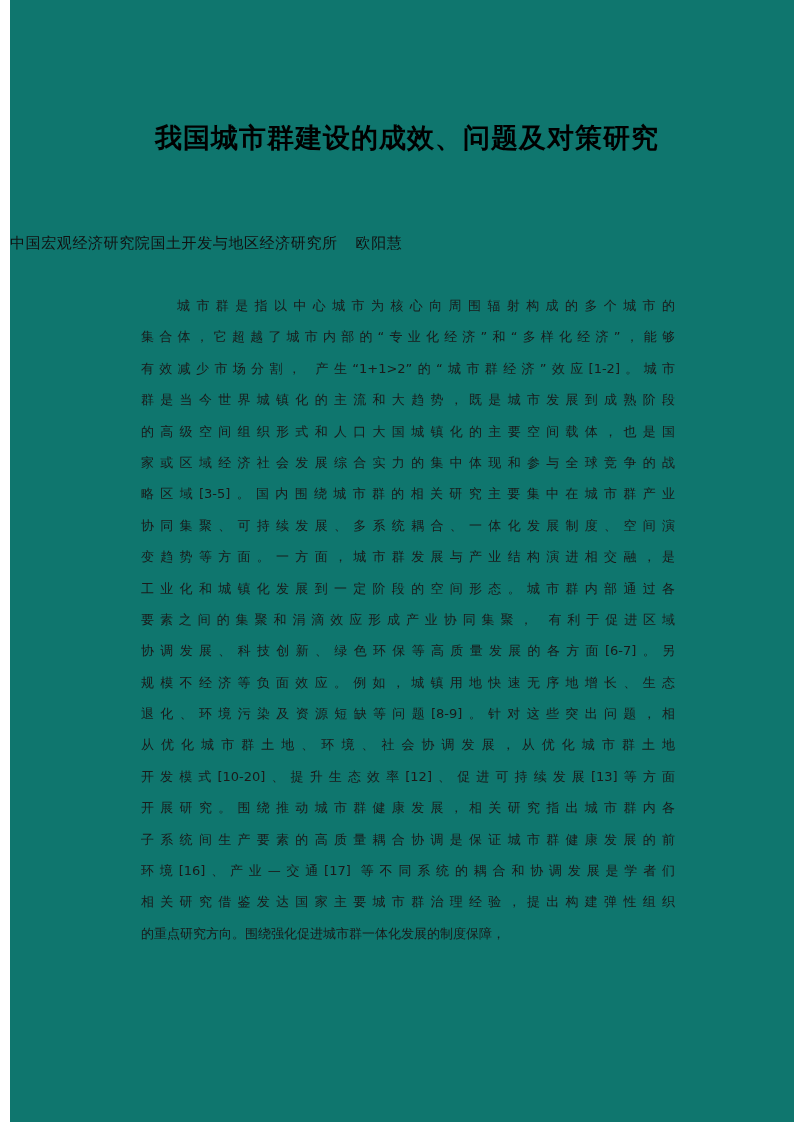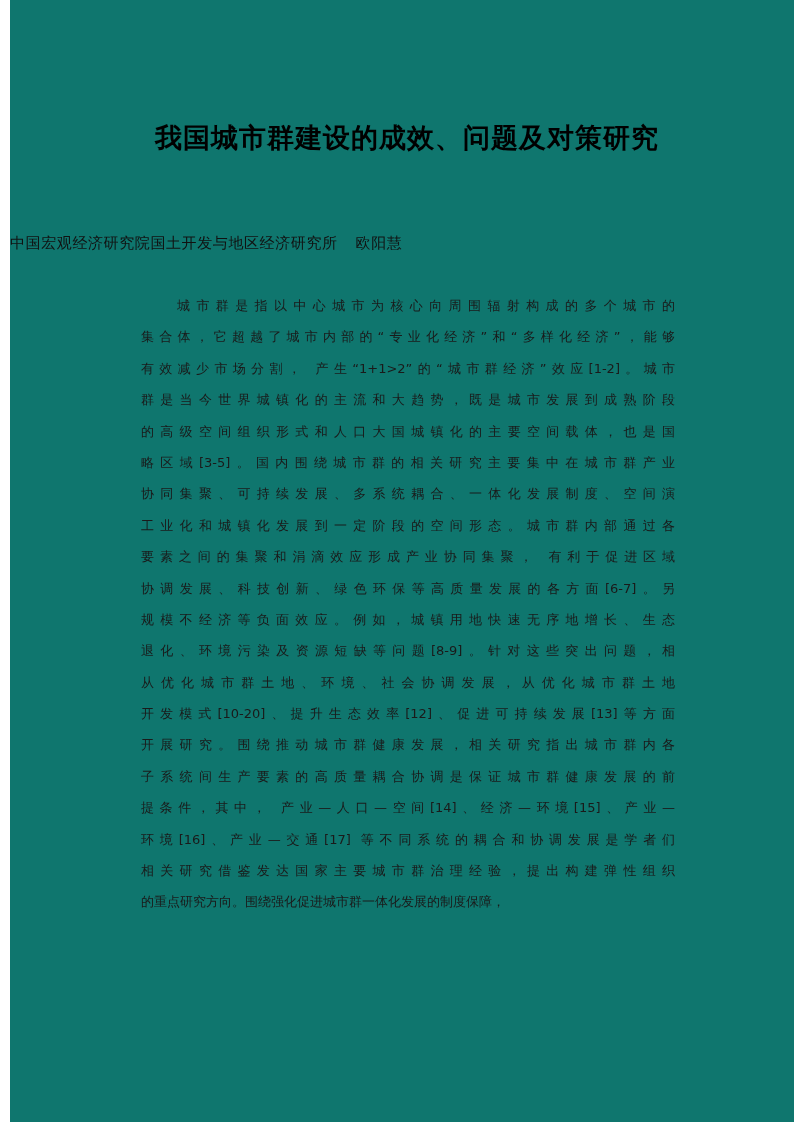--- a/index.html
+++ b/index.html
@@ -84,29 +84,30 @@
   <div class="author">
     <span>中国宏观经济研究院国土开发与地区经济研究所</span><span class="gap"></span><span>欧阳慧</span>
   </div>
 
   <div class="body">
     <span class="line first">城市群是指以中心城市为核心向周围辐射构成的多个城市的</span>
     <span class="line">集合体，它超越了城市内部的“专业化经济”和“多样化经济”，能够</span>
     <span class="line">有效减少市场分割， 产生“1+1&gt;2”的“城市群经济”效应[1-2]。城市</span>
     <span class="line">群是当今世界城镇化的主流和大趋势，既是城市发展到成熟阶段</span>
     <span class="line">的高级空间组织形式和人口大国城镇化的主要空间载体，也是国</span>
+    <span class="line">家或区域经济社会发展综合实力的集中体现和参与全球竞争的战</span>
     <span class="line">略区域[3-5]。国内围绕城市群的相关研究主要集中在城市群产业</span>
     <span class="line">协同集聚、可持续发展、多系统耦合、一体化发展制度、空间演</span>
+    <span class="line">变趋势等方面。一方面，城市群发展与产业结构演进相交融，是</span>
     <span class="line">工业化和城镇化发展到一定阶段的空间形态。城市群内部通过各</span>
     <span class="line">要素之间的集聚和涓滴效应形成产业协同集聚， 有利于促进区域</span>
     <span class="line">协调发展、科技创新、绿色环保等高质量发展的各方面[6-7]。另</span>
     <span class="line">规模不经济等负面效应。例如，城镇用地快速无序地增长、生态</span>
     <span class="line">退化、环境污染及资源短缺等问题[8-9]。针对这些突出问题，相</span>
     <span class="line">从优化城市群土地、环境、社会协调发展，从优化城市群土地</span>
     <span class="line">开发模式[10-20]、提升生态效率[12]、促进可持续发展[13]等方面</span>
     <span class="line">开展研究。围绕推动城市群健康发展，相关研究指出城市群内各</span>
     <span class="line">子系统间生产要素的高质量耦合协调是保证城市群健康发展的前</span>
-    <span class="line">提条件，其中， 产业—人口—空间[14]、经济—环境[15]、产业—</span>
     <span class="line">环境[16]、产业—交通[17] 等不同系统的耦合和协调发展是学者们</span>
     <span class="line">相关研究借鉴发达国家主要城市群治理经验，提出构建弹性组织</span>
     <span class="line last">的重点研究方向。围绕强化促进城市群一体化发展的制度保障，</span>
   </div>
 </div>
 
 </body></html>

